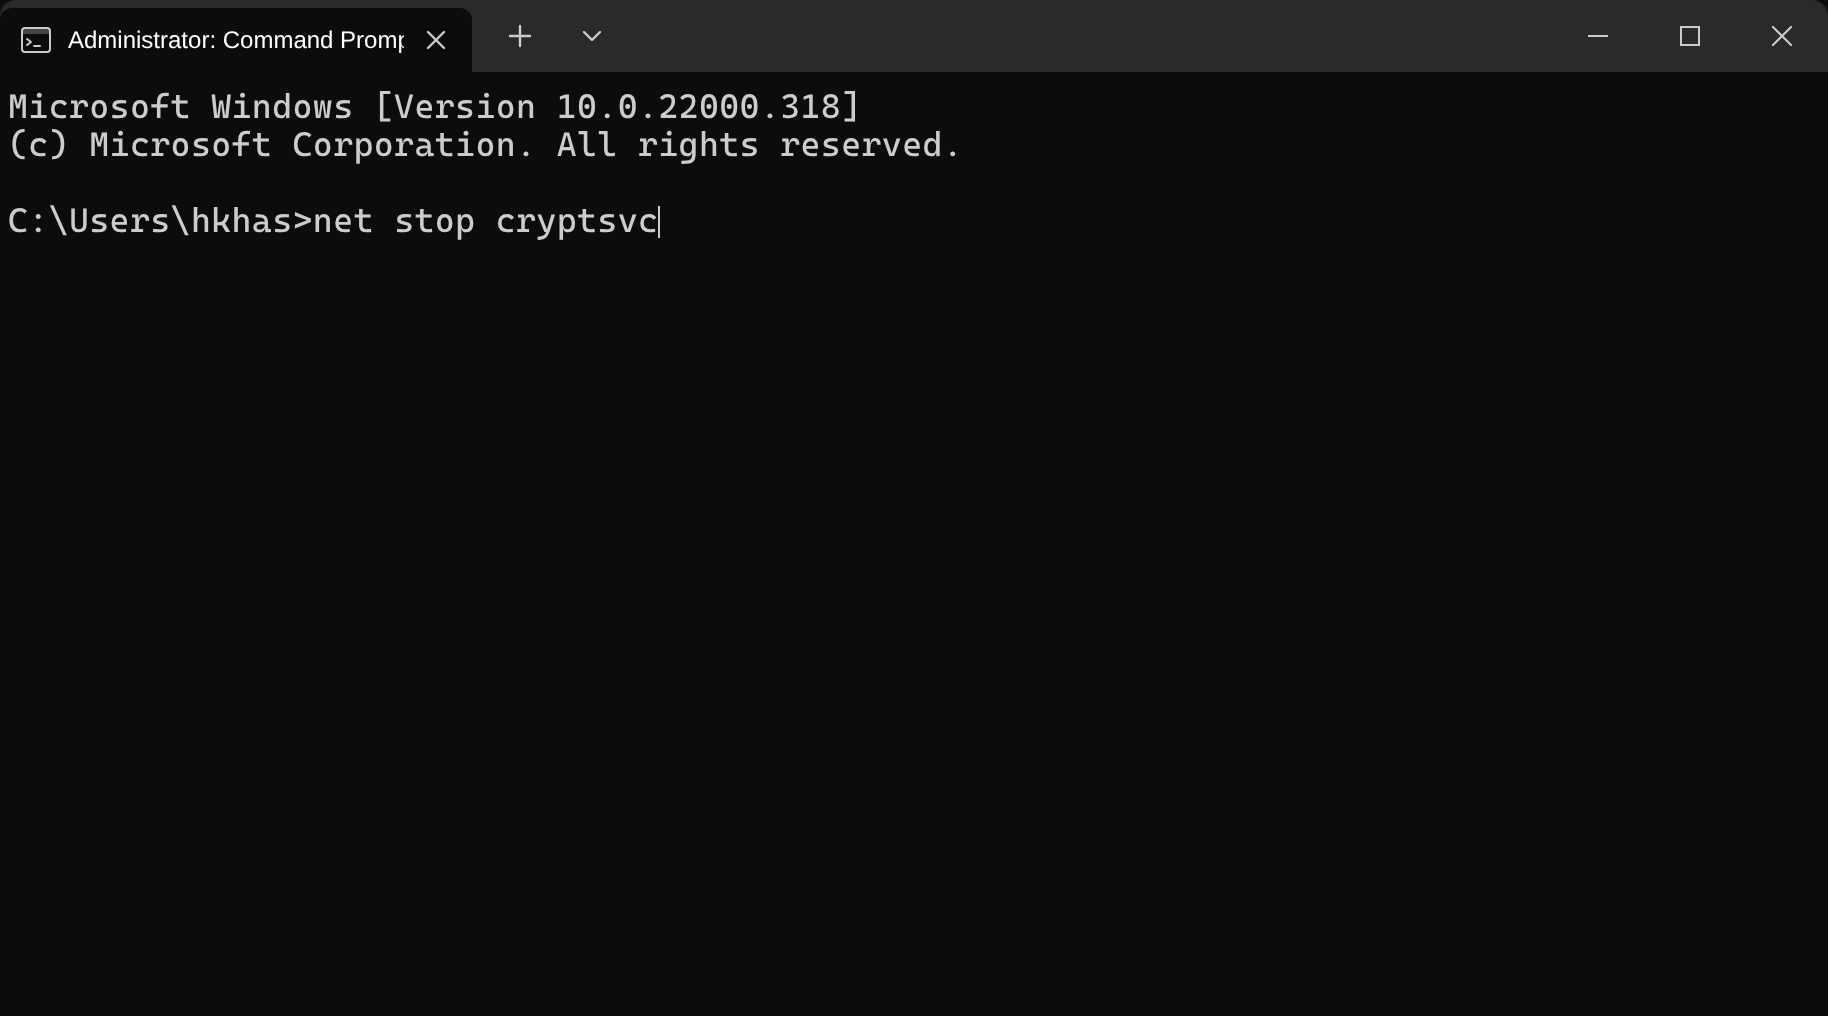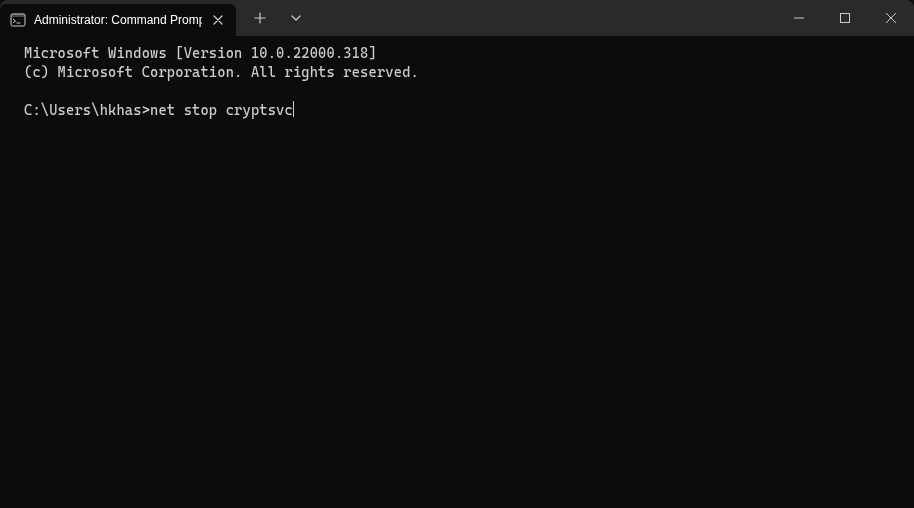--- a/index.html
+++ b/index.html
@@ -87,23 +87,23 @@
     }
     .win-btn {
       width: 46px;
       display: flex;
       align-items: center;
       justify-content: center;
       cursor: pointer;
       color: #cccccc;
     }
     .terminal {
-      padding: 8px 24px;
+      padding: 8px 4px;
       font-family: Consolas, 'Cascadia Mono', monospace;
-      font-size: 14px;
+      font-size: 17px;
       line-height: 19px;
       color: #cccccc;
       white-space: pre;
       letter-spacing: 0.2px;
     }
     .prompt-line {
       display: inline;
     }
     .cursor {
       display: inline-block;

